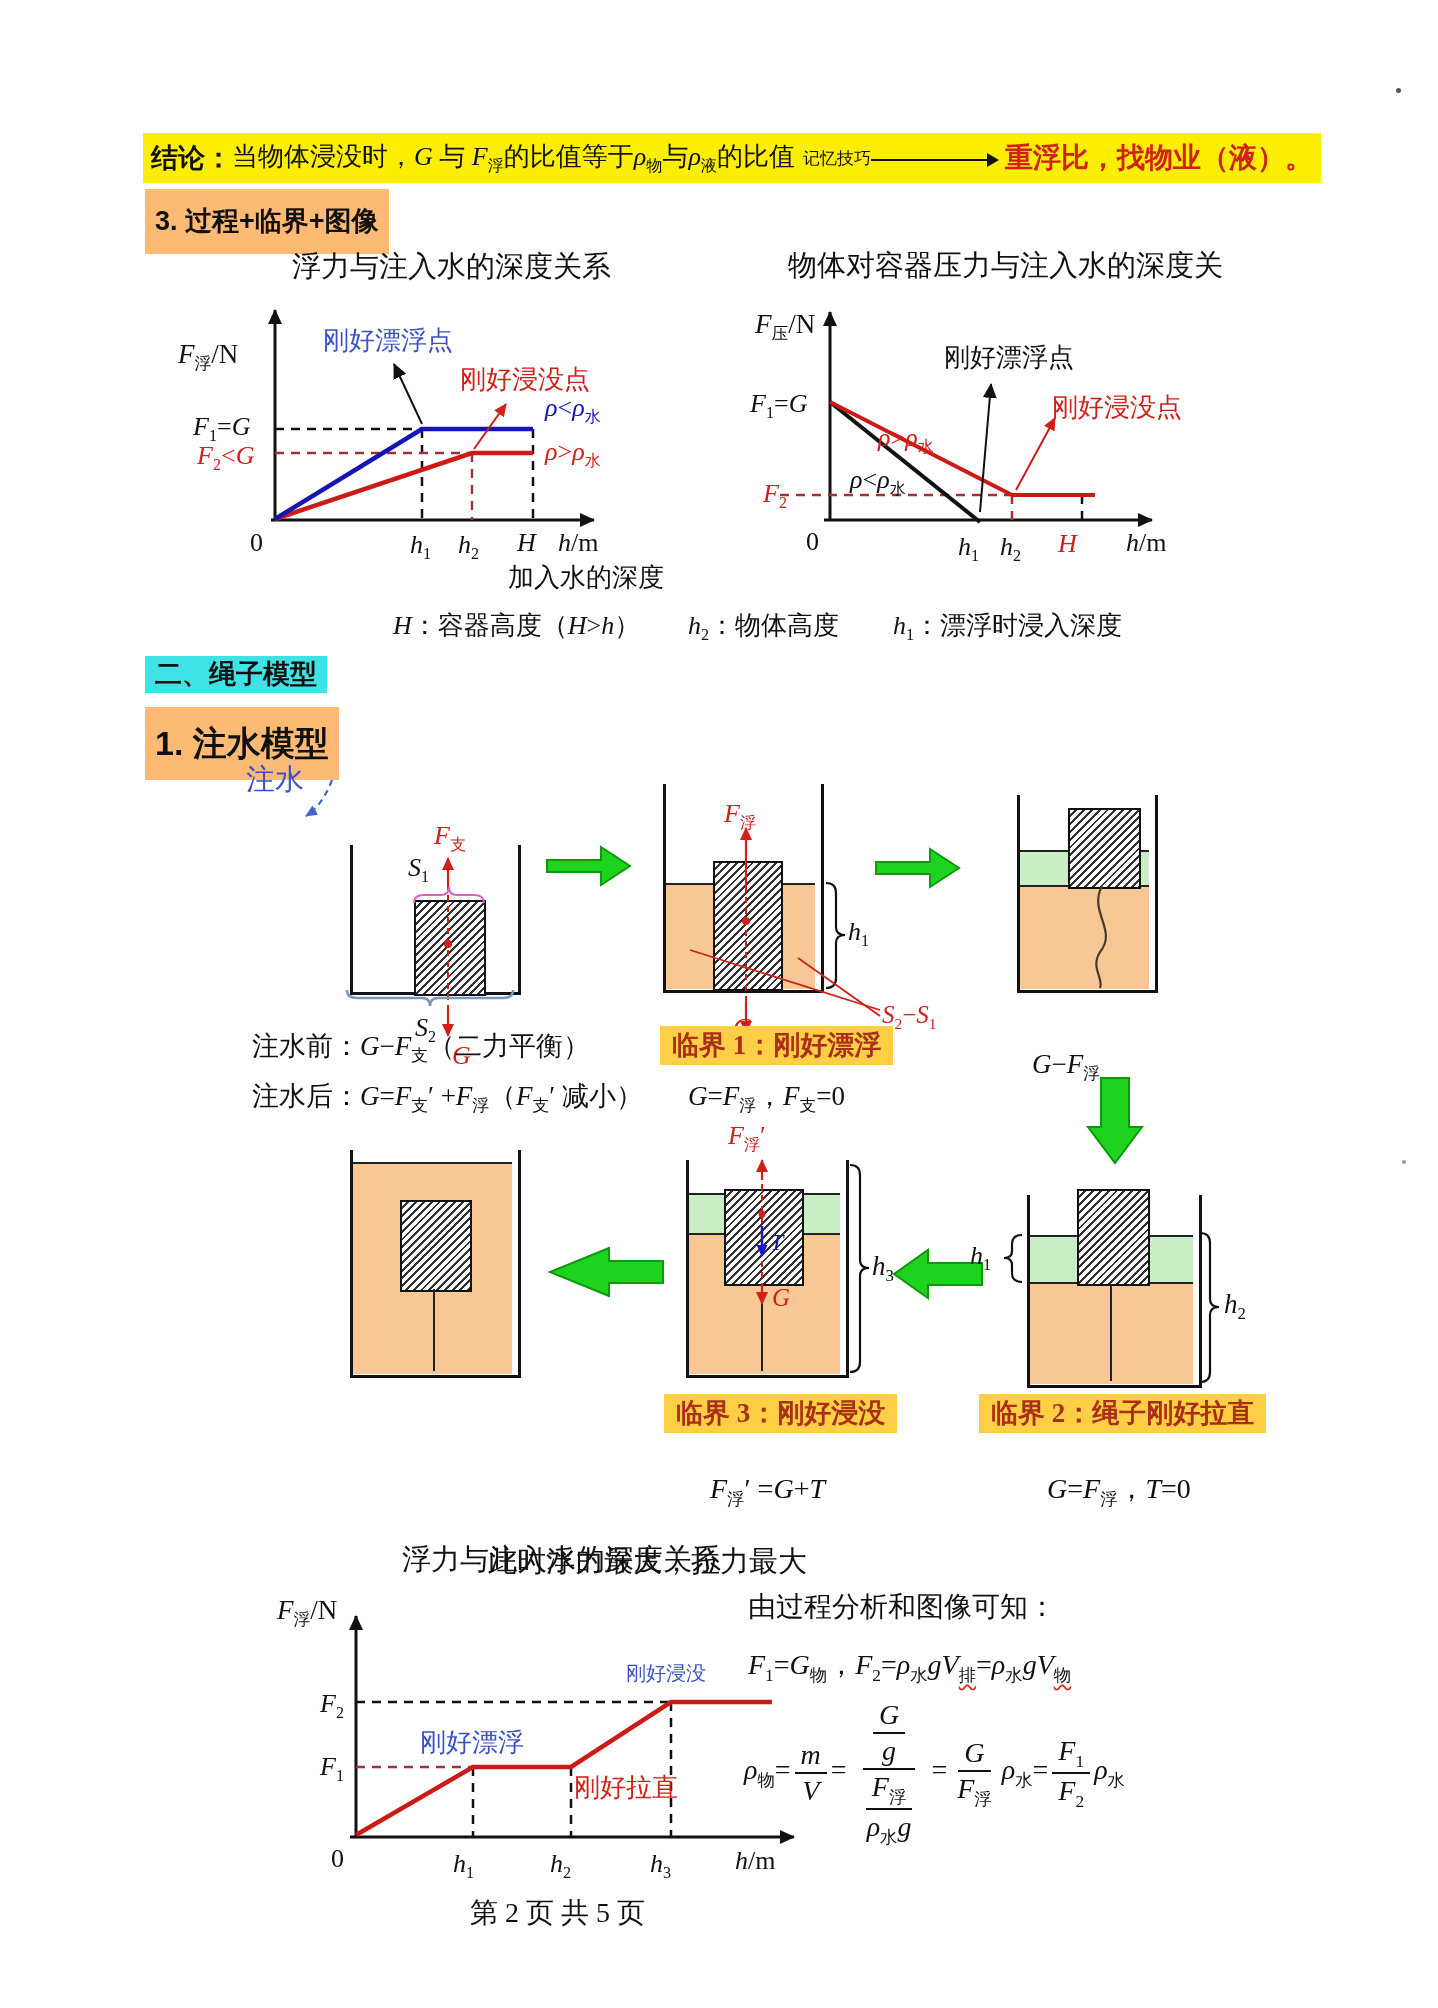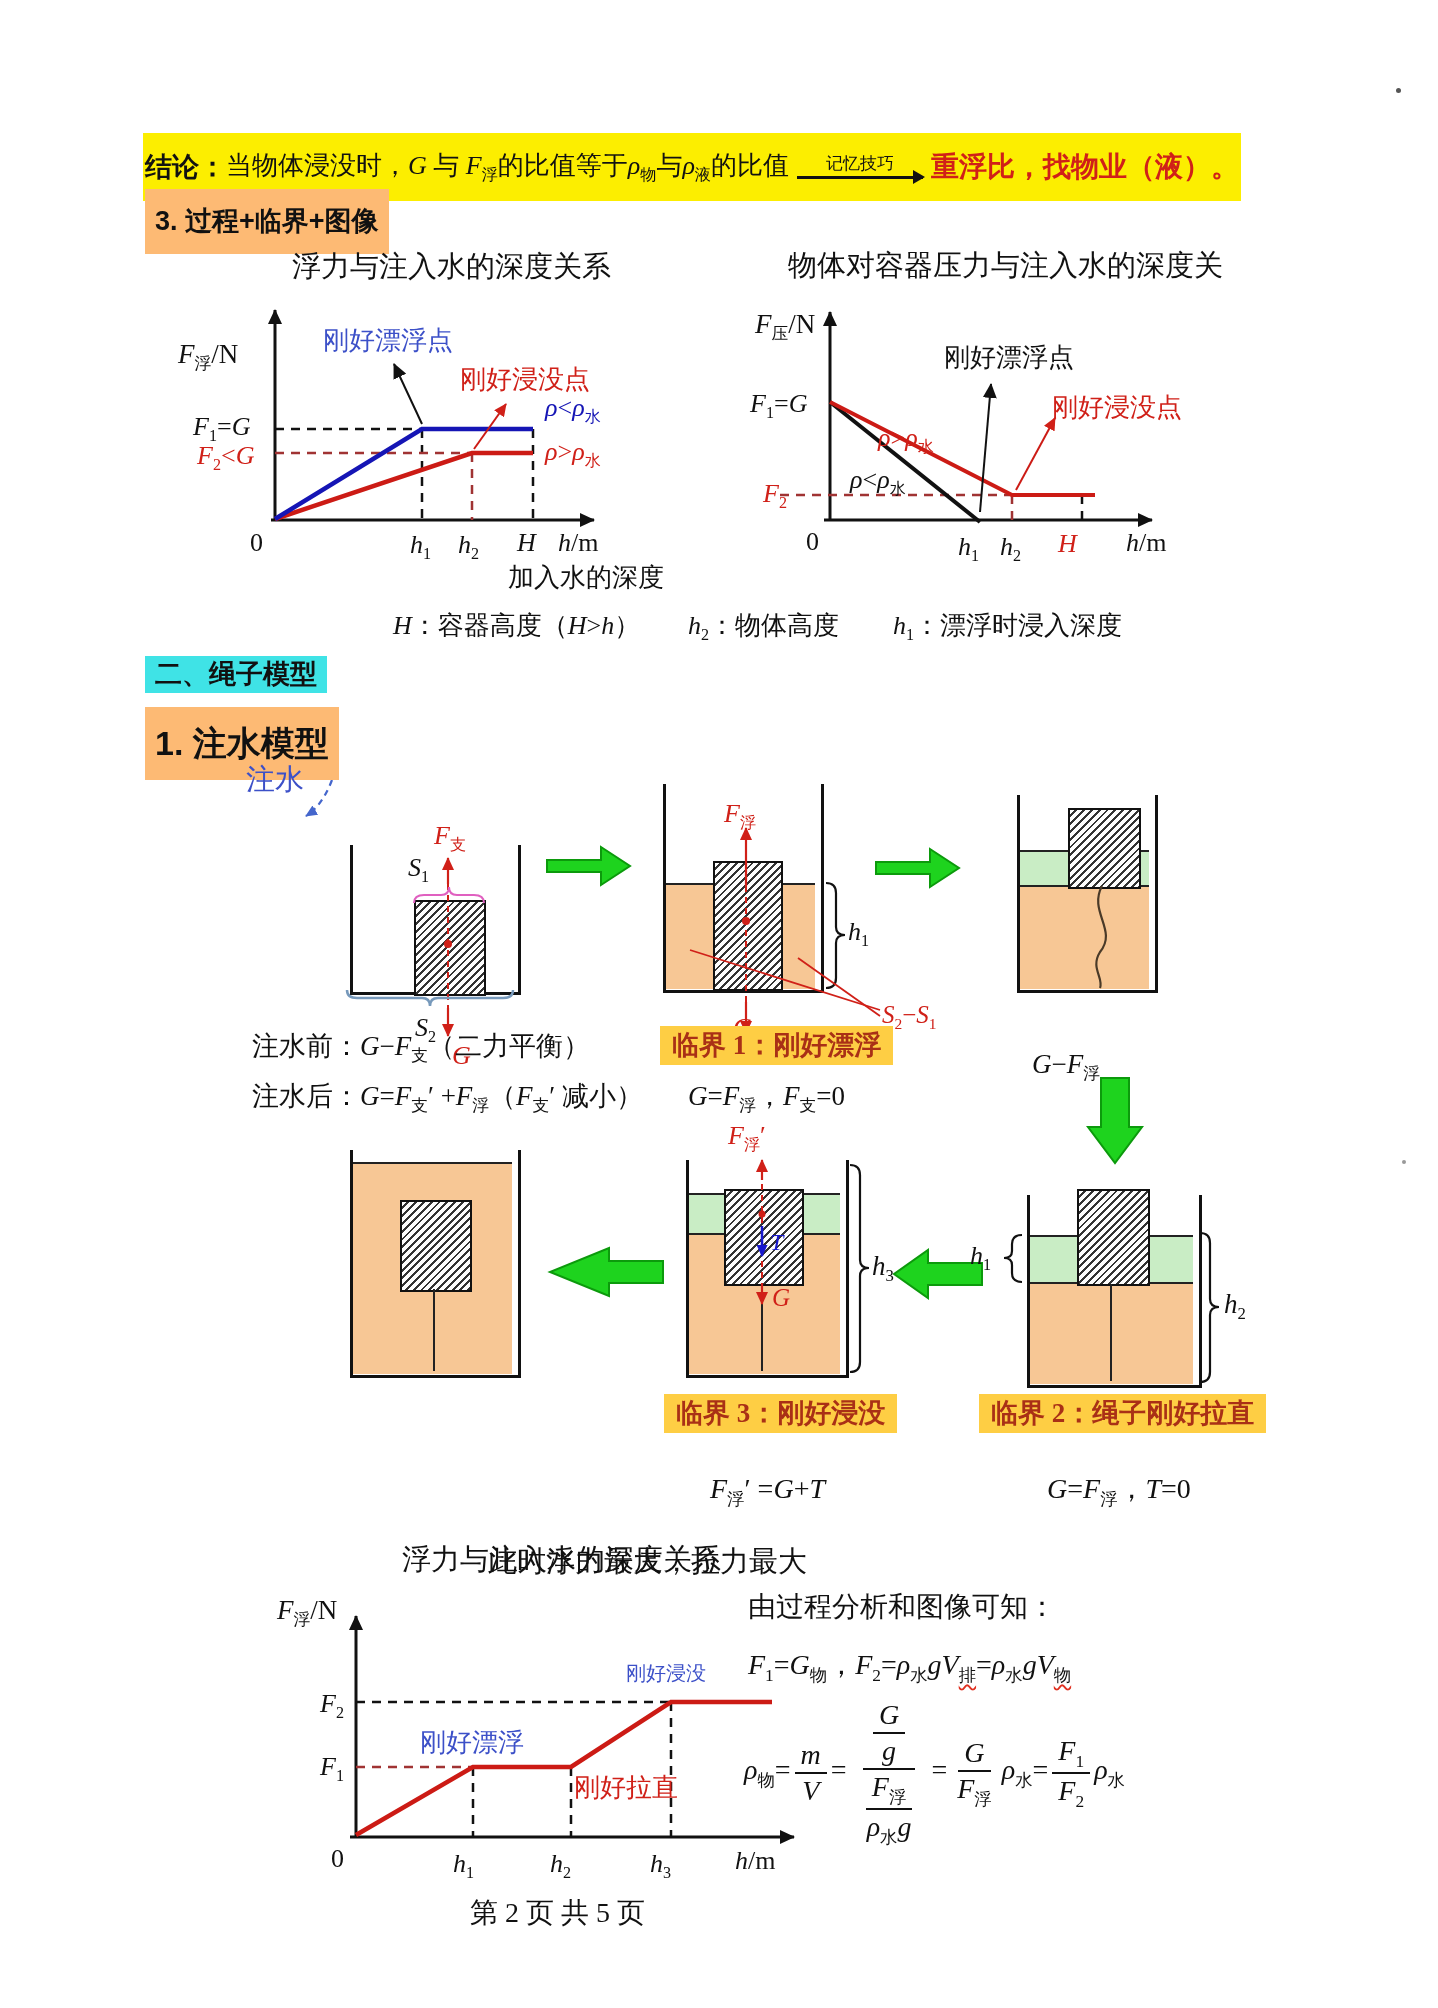--- a/index.html
+++ b/index.html
@@ -14,22 +14,22 @@
   .blue{color:#3c50c8}
   .dkblue{color:#1515b5}
   .container{position:absolute;border:3px solid #111;border-top:none;z-index:2}
   .inner{position:absolute}
   .water-o{background:#f7c795;border-top:2px solid #222}
   .water-g{background:#c9edc5;border-top:2px solid #222}
   .block{position:absolute;border:2px solid #111;
          background:repeating-linear-gradient(135deg,#fdfdfd 0 3.5px,#333 3.5px 5.5px);z-index:3}
   .overlay{position:absolute;left:0;top:0;z-index:5;pointer-events:none}
   .concl{position:absolute;left:143px;top:133px;display:flex;align-items:center;
-         background:#fcee00;padding:6px 2px;font-size:26px;z-index:8;white-space:nowrap}
-  .memo{display:inline-flex;flex-direction:column;align-items:center;margin:16px 8px;vertical-align:middle}
+         background:#fcee00;padding:6px 8px;font-size:26px;z-index:8;white-space:nowrap}
+  .memo{display:inline-flex;align-items:center;margin:10px 8px;vertical-align:middle}
   .memo-text{font-size:17px;line-height:1;font-family:"Liberation Serif",serif}
   .memo-line{position:relative;width:126px;height:2.5px;background:#111;margin-top:4px}
   .memo-line::after{content:"";position:absolute;right:-2px;top:-6px;width:0;height:0;
         border-left:12px solid #111;border-top:7px solid transparent;border-bottom:7px solid transparent}
   .frac{display:inline-flex;flex-direction:column;align-items:center;vertical-align:middle;margin:0 4px}
   .frac .num{display:block;border-bottom:2.5px solid #111;padding:0 6px;text-align:center}
   .frac .den{display:block;padding:0 6px;text-align:center}
   .wavy{text-decoration:underline wavy #e03020;text-decoration-thickness:1.5px;text-underline-offset:3px}
   i{font-style:italic}
   sub{font-size:0.62em}

